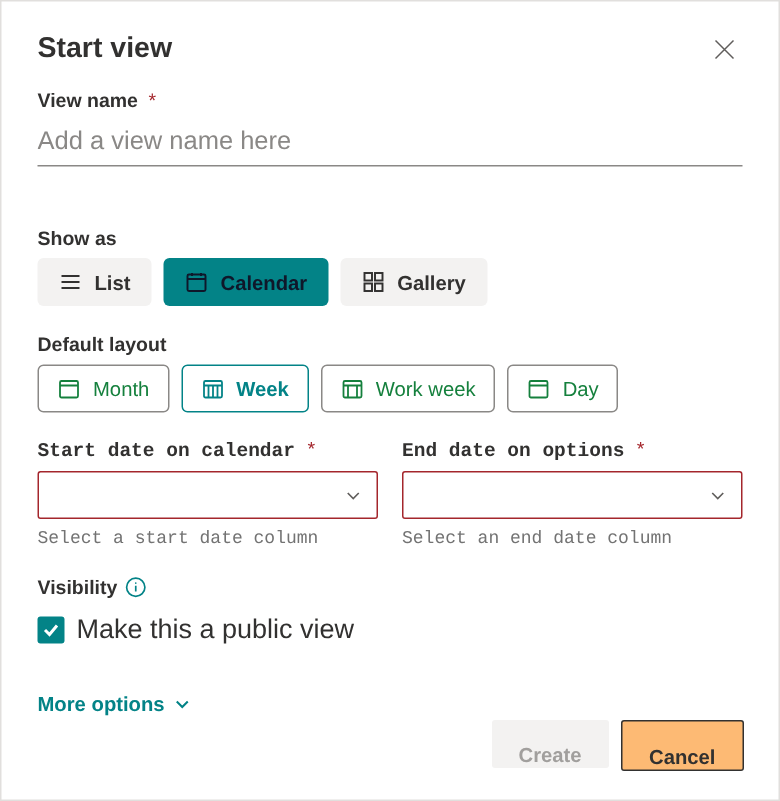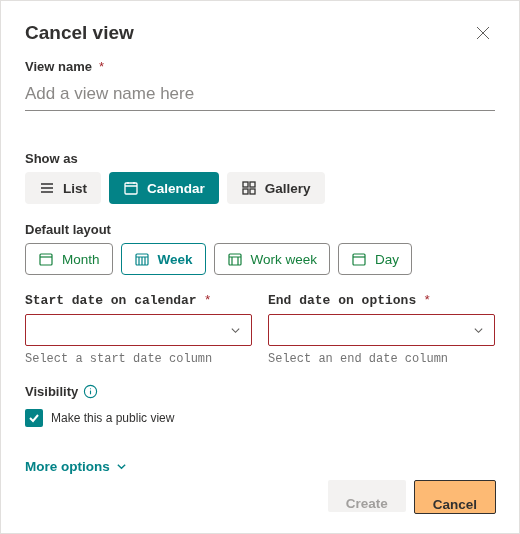--- a/index.html
+++ b/index.html
@@ -69,21 +69,21 @@
     border-radius: 4px;
     font-size: 13.5px;
     font-weight: 600;
     cursor: pointer;
     background: #f3f2f1;
     color: #323130;
     border: none;
   }
   .pill.selected {
     background: #038387;
-    color: #ffffff;
+    color: #0f172a;
   }
   .pill svg { width: 16px; height: 16px; }
 
   .layout-row { display: flex; gap: 8px; margin-top:4px; }
   .layout-btn {
     display: inline-flex;
     align-items: center;
     gap: 8px;
     height: 32px;
     padding: 0 12px;
@@ -144,21 +144,21 @@
     width: 18px;
     height: 18px;
     background: #038387;
     border-radius: 2px;
     display: flex;
     align-items: center;
     justify-content: center;
     cursor: pointer;
   }
   .checkbox svg { width: 12px; height: 12px; color: #fff; }
-  .check-text { font-size: 12px; color: #323130; }
+  .check-text { font-size: 18px; color: #323130; }
 
   .more-opts {
     display: inline-flex;
     align-items: center;
     gap: 6px;
     color: #038387;
     font-size: 13.5px;
     font-weight: 600;
     cursor: pointer;
     margin-top: 14px;
@@ -191,21 +191,21 @@
     color: #323130;
     border: 1px solid #323130;
   }
 </style>
 </head>
 <body>
 
 
 
 <div class="header">
-  <div class="title">Cancel view</div>
+  <div class="title">Start view</div>
   <div class="close-btn">
     <svg viewBox="0 0 14 14" stroke="currentColor" stroke-width="1" fill="none">
         <path d="M1 1 L13 13 M13 1 L1 13"></path>
       </svg>
   </div>
 </div>
 
 <div class="section">
   <div class="label">
     <span>View name</span>

